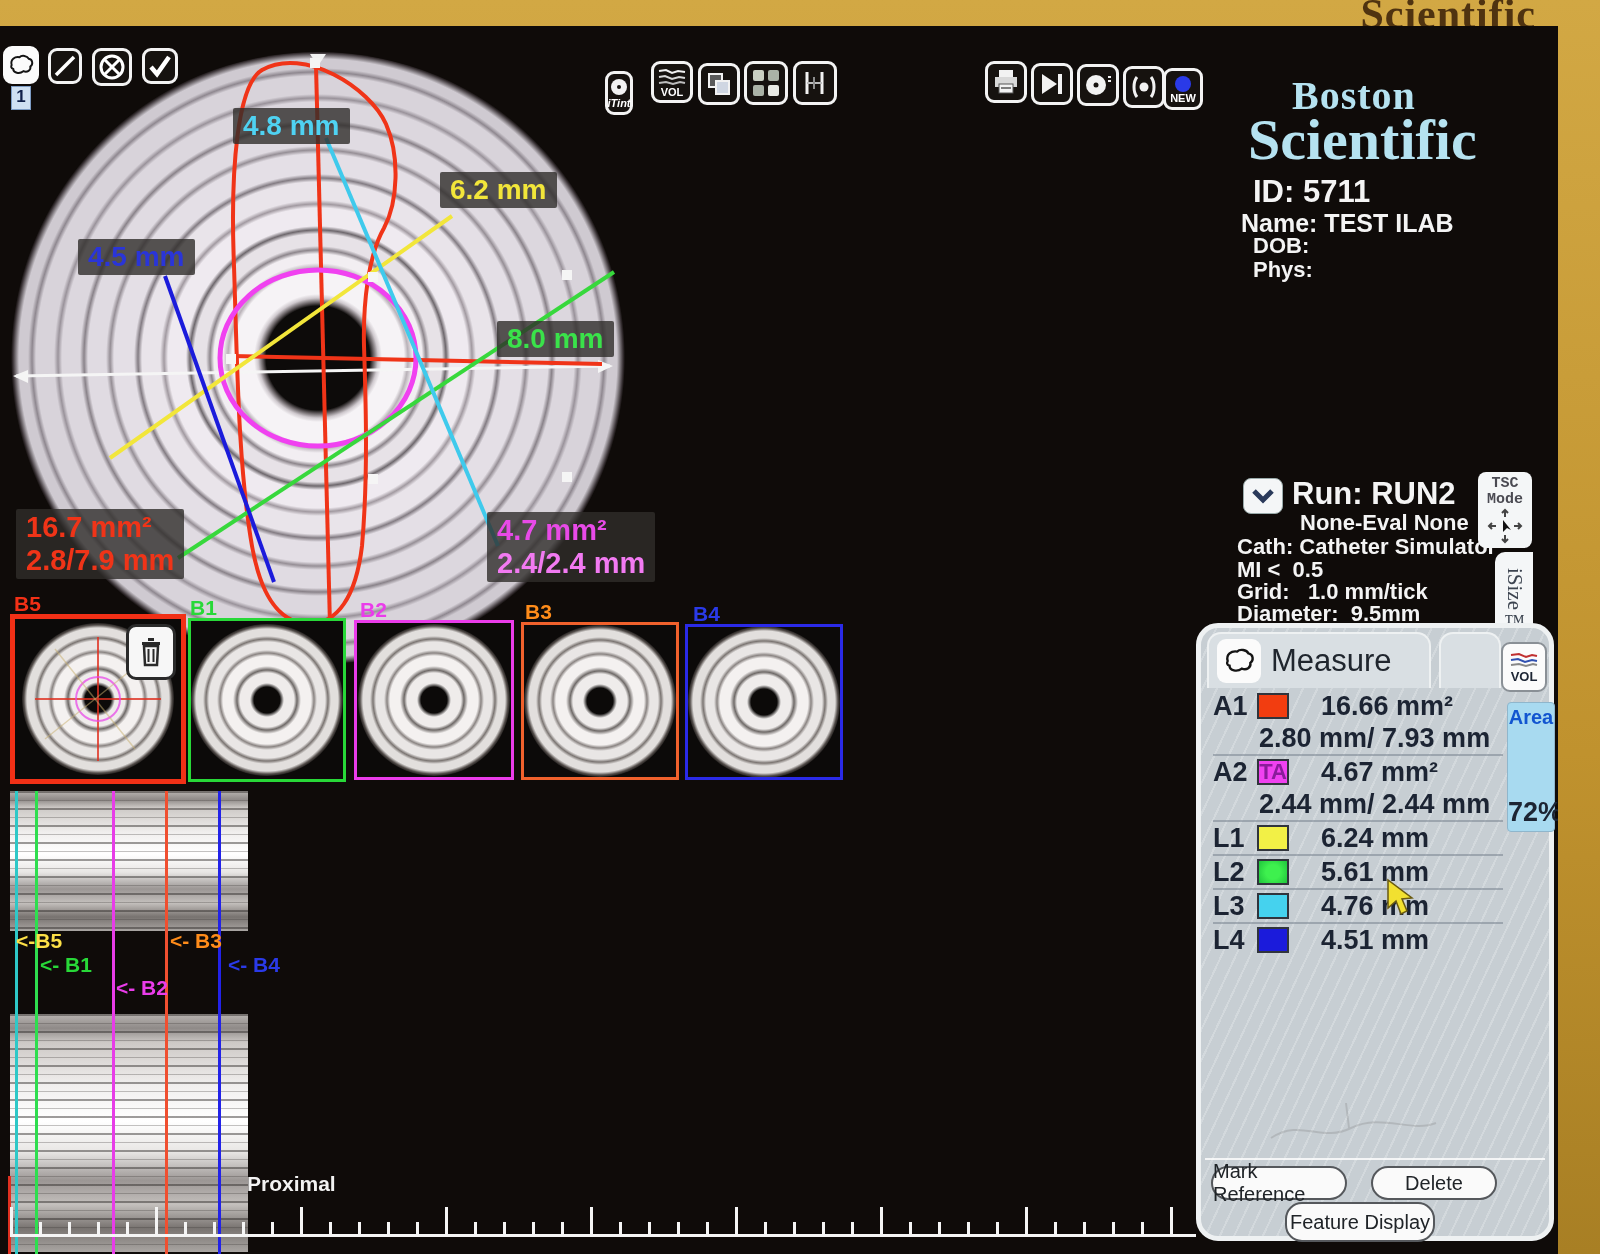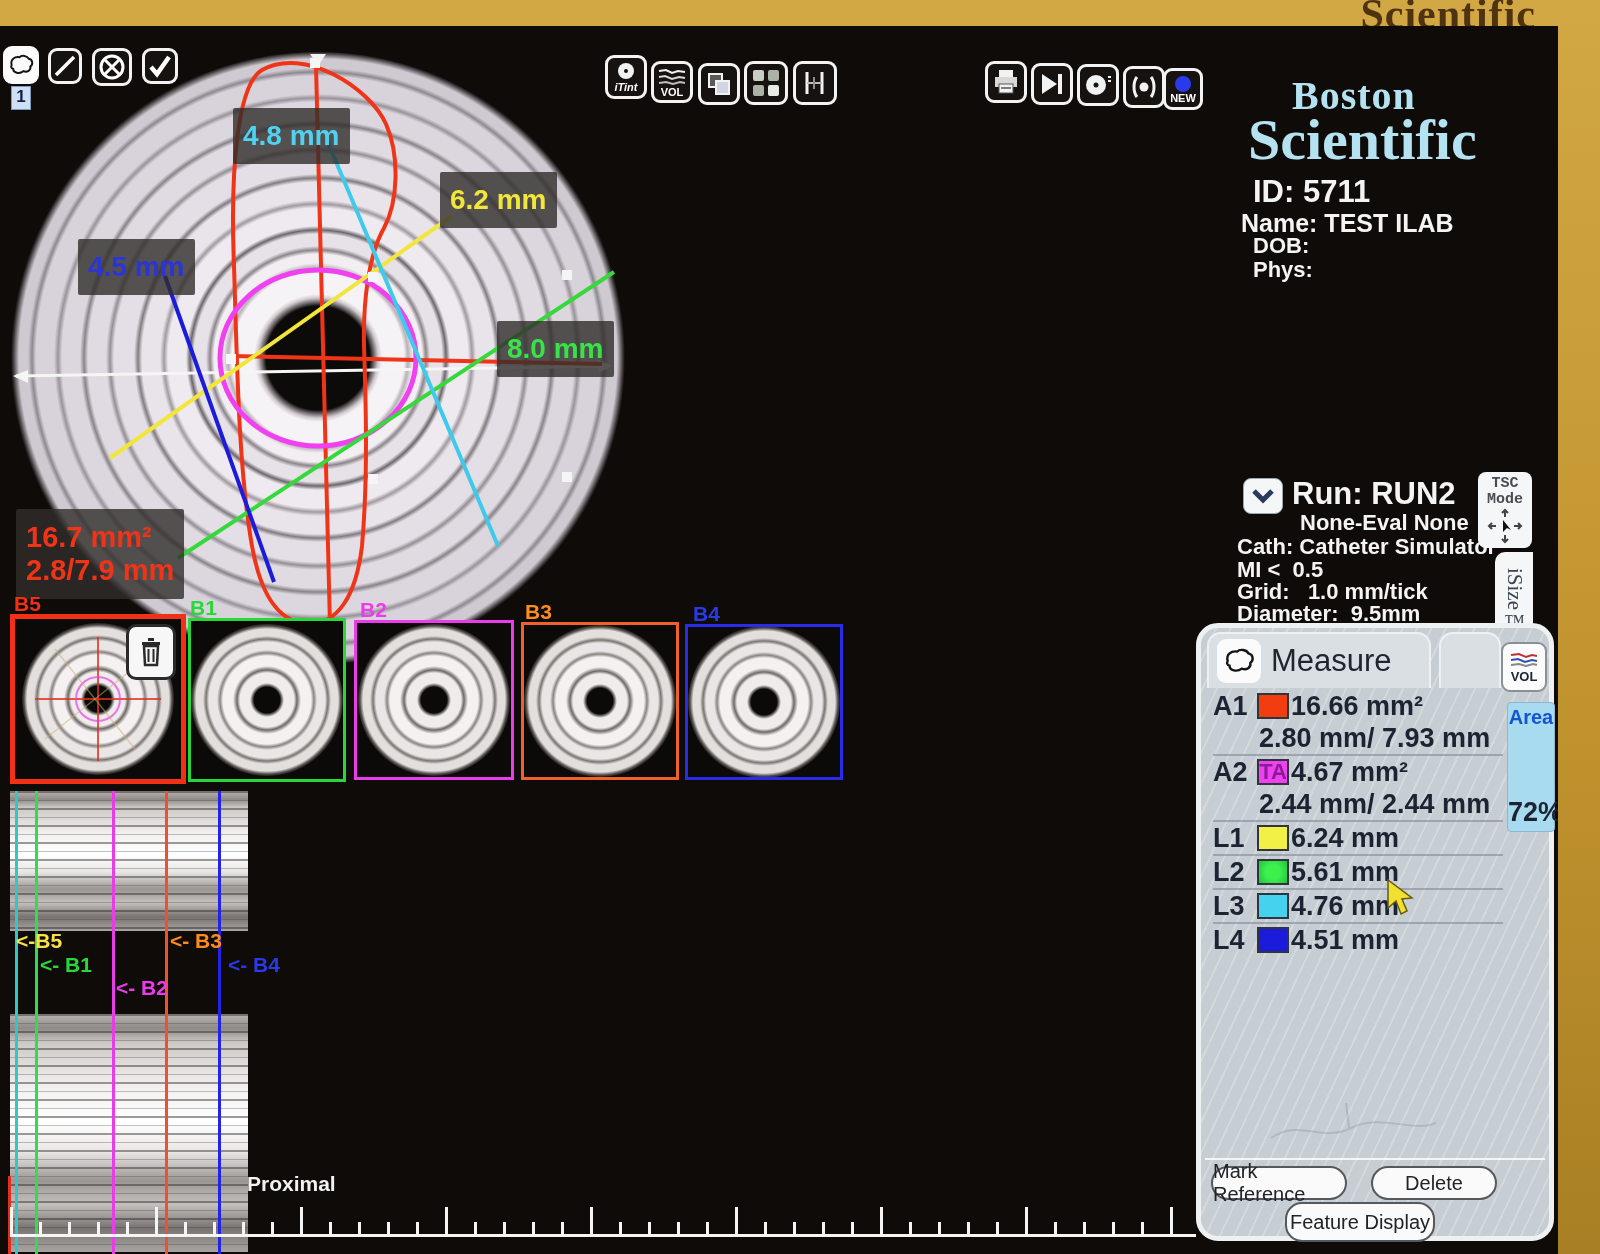--- a/index.html
+++ b/index.html
@@ -23,21 +23,21 @@
   .itint-cap{font-style:italic}
   
   .ivus-big{left:8px;top:26px;width:620px;height:612px;border-radius:50%;
     background:radial-gradient(circle 306px at 50% 50%,
       #0d0b0a 0 52px,#5a5456 55px,#cfc9ce 60px,#f6f3f6 64px 86px,#b9b2b8 90px,
       #f2eef2 95px 104px,#8d868c 108px,#e7e2e7 112px 124px,#6e686d 128px,
       #efeaf0 132px 150px,#a29aa1 154px,#e9e4ea 158px 176px,#837c83 180px,
       #e4dfe6 184px 204px,#968f96 208px,#e0dbe2 212px 230px,#8a838a 234px,
       #dcd7de 238px 256px,#9a939b 260px,#d8d3da 264px 282px,#8f8890 286px,
       #cfcad1 290px 299px,#3a3336 305px,transparent 307px)}
-  .img-label{position:absolute;background:rgba(48,45,42,.8);padding:12px 10px;border-radius:2px;
+  .img-label{position:absolute;background:rgba(48,45,42,.8);padding:2px 10px;border-radius:2px;
     font-weight:bold;font-size:28px;white-space:nowrap}
   .lab-cyan{color:#4fd2f2}.lab-yellow{color:#f2e63a}.lab-blue{color:#2a35d8}.lab-green{color:#3ae24a}
   .lab-red{color:#f03418}.lab-mag{color:#e84ae8}.lab-mag2{color:#f27af2}
   .area-label{line-height:33px;font-size:29px}
   
   .bm-label{position:absolute;font-weight:bold;font-size:21px}
   .bm-box{position:absolute;box-sizing:border-box;background:#0c0a09;overflow:hidden}
   .thumb-rings{position:absolute;left:50%;top:50%;transform:translate(-50%,-50%);
     width:152px;height:152px;border-radius:50%;
     background:radial-gradient(circle 76px at 50% 50%,
@@ -84,21 +84,21 @@
   .m-tab-icon{width:44px;height:44px;background:#fbfbfb;border-radius:9px;margin:0 10px 0 8px;
     display:flex;align-items:center;justify-content:center}
   .m-tab-label{font-size:31px;color:#20262e;font-weight:normal}
   .volbtn{position:absolute;width:46px;height:50px;background:#fbfbfb;border:2px solid #8a9096;border-radius:9px;
     display:flex;flex-direction:column;align-items:center;justify-content:center;box-sizing:border-box}
   .volbtn span{font-size:13px;font-weight:bold;color:#1c2433}
   .mlist{position:absolute;left:12px;top:62px;width:290px;color:#1c2433;font-weight:bold;font-size:27px}
   .mrow{display:flex;align-items:center;height:32px}
   .msub{height:32px;line-height:32px;padding-left:46px;white-space:pre}
   .mid{width:44px}
-  .swatch{width:32px;height:26px;border:2px solid #30343c;margin-right:2px;box-sizing:border-box;
+  .swatch{width:32px;height:26px;border:2px solid #30343c;margin-right:32px;box-sizing:border-box;
     font-size:22px;font-weight:bold;color:#8a1c9a;text-align:center;line-height:22px}
   .sep{border-top:2px solid rgba(120,132,144,.55)}
   .sw-a1{background:#f23d10}.sw-a2{background:#f041f0}.sw-l1{background:#f2f046}
   .sw-l2{background:radial-gradient(circle,#3ef04e 0 40%,#1fc43c 100%)}.sw-l3{background:#45d2ee}.sw-l4{background:#1b1bdb}
   .area-col{position:absolute;left:306px;top:74px;width:48px;height:130px;background:#a8daf0;border-radius:4px;
     text-align:center;border:1px solid #8fb6cc;box-sizing:border-box}
   .area-col .t{color:#1255d0;font-weight:bold;font-size:20px;margin-top:3px}
   .area-col .v{color:#1c2433;font-weight:bold;font-size:27px;margin-top:68px}
   .pill{position:absolute;background:#fafafa;border:2px solid #55585c;border-radius:17px;
     display:flex;align-items:center;justify-content:center;font-size:20px;color:#202428;box-sizing:border-box}
@@ -145,20 +145,24 @@
   </svg>
 
   <div class="img-label lab-cyan" style="left:233px;top:82px">4.8 mm</div>
   <div class="img-label lab-yellow" style="left:440px;top:146px">6.2 mm</div>
   <div class="img-label lab-blue" style="left:78px;top:213px">4.5 mm</div>
   <div class="img-label lab-green" style="left:497px;top:295px">8.0 mm</div>
   <div class="img-label area-label" style="left:16px;top:483px">
     <div class="lab-red">16.7 mm²</div>
     <div class="lab-red">2.8/7.9 mm</div>
   </div>
+  <div class="img-label area-label" style="left:487px;top:486px">
+    <div class="lab-mag">4.7 mm²</div>
+    <div class="lab-mag2">2.4/2.4 mm</div>
+  </div>
 
   <div class="abs tool-btn active" style="left:3px;top:20px;width:36px;height:38px">
     <svg width="28" height="26" viewBox="0 0 36 28">
       <path d="M6,14 C4,7 10,3 16,4 C19,1 26,2 28,6 C33,7 34,13 30,16 C31,21 26,24 21,22 C16,26 8,24 8,19 C5,18 5,16 6,14 Z" fill="none" stroke="#141414" stroke-width="2.5"></path>
     </svg>
   </div>
   <div class="abs tb-badge">1</div>
   <div class="abs tool-btn" style="left:48px;top:22px;width:34px;height:36px">
     <svg width="24" height="24" viewBox="0 0 24 24">
         <line x1="3" y1="21" x2="21" y2="3" stroke="#fff" stroke-width="3.5"></line>
@@ -170,21 +174,21 @@
       <line x1="8" y1="8" x2="22" y2="22" stroke="#fff" stroke-width="3"></line>
         <line x1="22" y1="8" x2="8" y2="22" stroke="#fff" stroke-width="3"></line>
     </svg>
   </div>
   <div class="abs tool-btn" style="left:142px;top:22px;width:36px;height:36px">
     <svg width="26" height="26" viewBox="0 0 26 26">
       <path d="M4,14 L10,21 L22,4" fill="none" stroke="#fff" stroke-width="4.5"></path>
     </svg>
   </div>
 
-  <div class="abs tool-btn" style="left:605px;top:29px;width:42px;height:44px">
+  <div class="abs tool-btn" style="left:605px;top:45px;width:28px;height:44px">
     <svg width="22" height="20" viewBox="0 0 22 20">
       <circle cx="11" cy="9" r="8" fill="#f2f2f2"></circle>
         <circle cx="11" cy="9" r="2" fill="#16120f"></circle>
     </svg>
     <div class="tb-caption itint-cap">iTint</div>
   </div>
   <div class="abs tool-btn" style="left:651px;top:35px;width:42px;height:42px">
     <svg width="28" height="20" viewBox="0 0 28 20">
       <path d="M1,4 L8,3 L14,6 L20,4 L27,5" stroke="#f2f2f2" stroke-width="2" fill="none"></path>
       <path d="M1,10 L7,9 L14,12 L21,10 L27,11" stroke="#d8d8d8" stroke-width="2" fill="none"></path>

